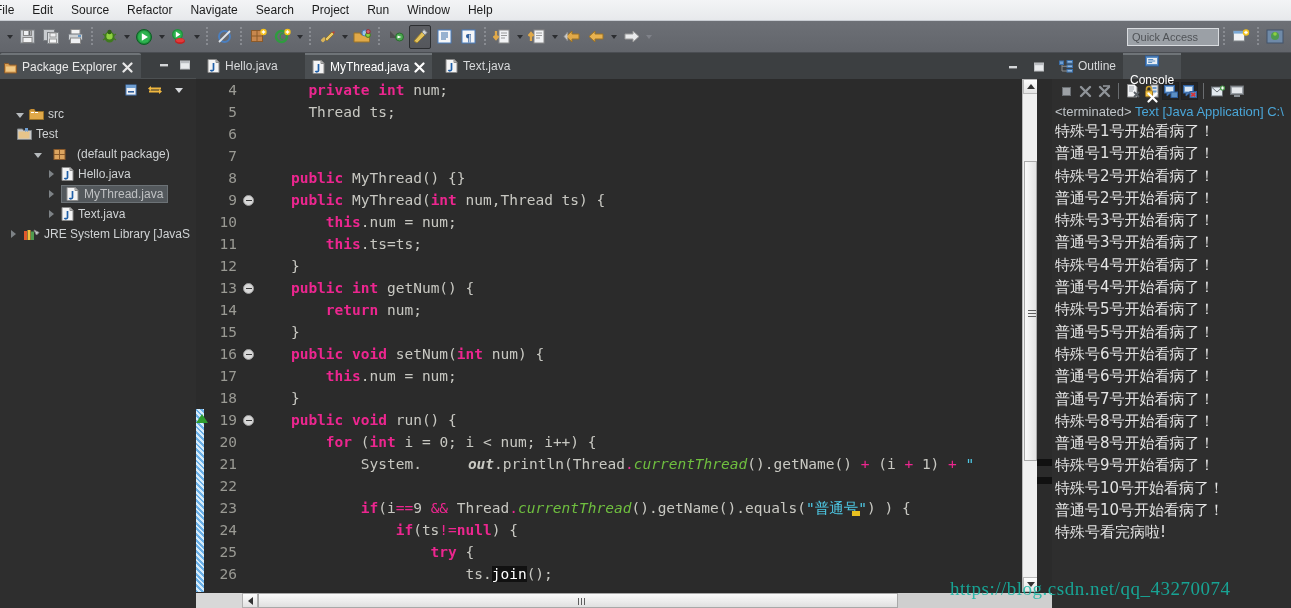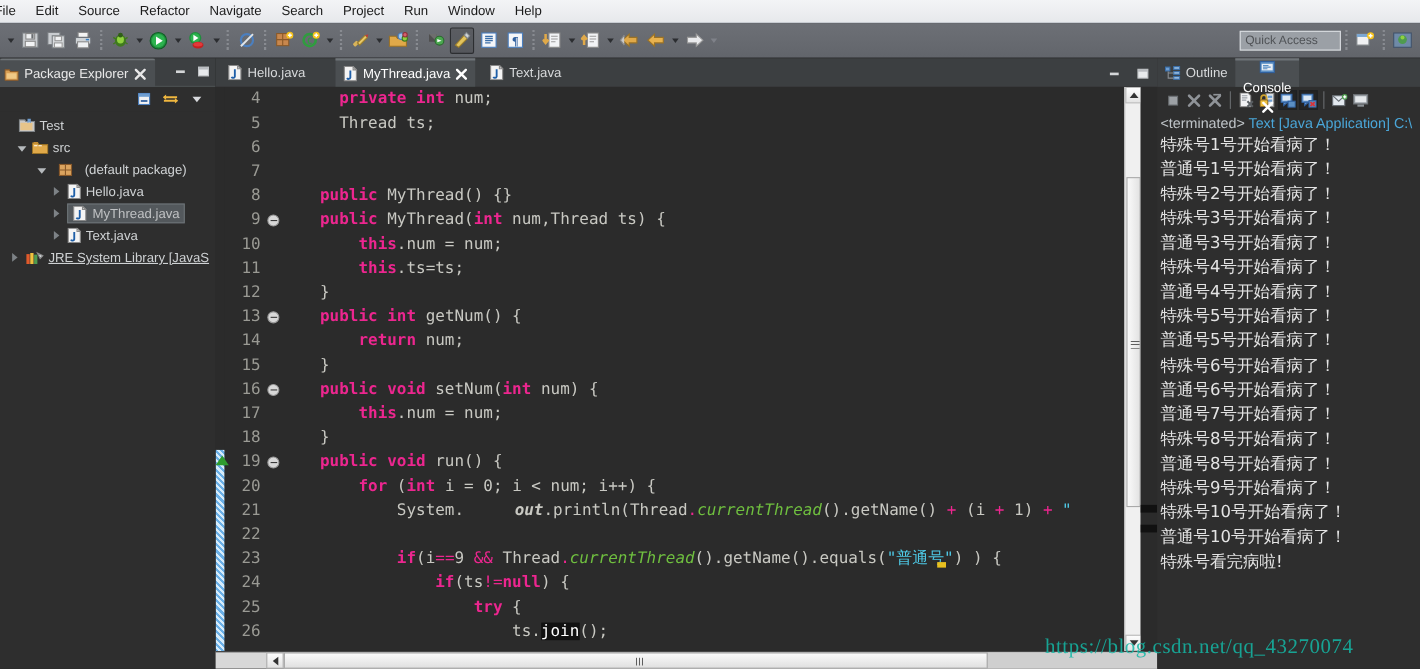--- a/index.html
+++ b/index.html
@@ -505,42 +505,42 @@
         </span>
         <span class="vw-btn">
           <svg width="14" height="14" viewBox="0 0 14 14">
             <polygon points="3,5 11,5 7,10" fill="#d8dadd"></polygon>
           </svg>
         </span>
       </div>
 
       <div class="tree">
 
+        <div class="trow" style="padding-left:14px;">
+          <span class="twist open"></span>
+          <span>
+            <svg width="15" height="14" viewBox="0 0 15 14">
+              <path d="M0.5 3h5l1 1.5h8v8h-14z" fill="#e0a949" stroke="#9a7226"></path>
+              <path d="M1.5 2h4v1.5h-4z" fill="#c98f33"></path>
+              <path d="M2 5.5h3M6 5.5h3" stroke="#fff" stroke-width="1"></path>
+            </svg>
+          </span>
+          <span class="lbl">src</span>
+        </div>
+
         <div class="trow" style="padding-left:2px;">
           <span class="twist none"></span>
           <span>
             <svg width="15" height="14" viewBox="0 0 15 14">
               <path d="M0.5 2h5l1 1.5h8v9h-14z" fill="#c8c8c8" stroke="#7f8488"></path>
               <path d="M1.5 4.5h11v7h-11z" fill="#e6c48a"></path>
               <path d="M8 1 l3 0 0 4 -1.5 -1.2 -1.5 1.2z" fill="#6f9ed1"></path>
             </svg>
           </span>
           <span class="lbl">Test</span>
-        </div>
-
-        <div class="trow" style="padding-left:14px;">
-          <span class="twist open"></span>
-          <span>
-            <svg width="15" height="14" viewBox="0 0 15 14">
-              <path d="M0.5 3h5l1 1.5h8v8h-14z" fill="#e0a949" stroke="#9a7226"></path>
-              <path d="M1.5 2h4v1.5h-4z" fill="#c98f33"></path>
-              <path d="M2 5.5h3M6 5.5h3" stroke="#fff" stroke-width="1"></path>
-            </svg>
-          </span>
-          <span class="lbl">src</span>
         </div>
 
         <div class="trow" style="padding-left:32px;gap:10px;">
           <span class="twist open"></span>
           <span>
             <svg width="14" height="13" viewBox="0 0 14 13">
               <rect x="1" y="1.5" width="11" height="10" fill="#dba45f" stroke="#8a5a2a"></rect>
               <line x1="6.5" y1="1.5" x2="6.5" y2="11.5" stroke="#8a5a2a"></line>
               <line x1="1" y1="6.5" x2="12" y2="6.5" stroke="#8a5a2a"></line>
             </svg>
@@ -579,21 +579,21 @@
           <span>
             <svg width="13" height="14" viewBox="0 0 13 14">
               <path d="M1 0.5h8l3 3v10h-11z" fill="#f4f4f4" stroke="#8a8a8a"></path>
               <path d="M9 0.5v3h3z" fill="#d4d4d4" stroke="#8a8a8a"></path>
               <path d="M6.5 4v6.5a1.6 1.6 0 0 1-3 .4" stroke="#1f5fa8" stroke-width="1.7" fill="none"></path>
             </svg>
           </span>
           <span class="lbl">Text.java</span>
         </div>
 
-        <div class="trow" style="padding-left:8px;text-decoration:underline;">
+        <div class="trow" style="padding-left:8px;">
           <span class="twist closed"></span>
           <span>
             <svg width="17" height="14" viewBox="0 0 17 14">
               <rect x="1" y="4" width="3" height="9" fill="#e05a2b"></rect>
               <rect x="4.5" y="3" width="3" height="10" fill="#f0c23f"></rect>
               <rect x="8" y="4.5" width="3" height="8.5" fill="#4f9b4f"></rect>
               <path d="M11 3 L16 5.5 L13.5 8 Z" fill="#cfd3d6" stroke="#8a8a8a"></path>
             </svg>
           </span>
           <span class="lbl">JRE System Library [JavaS</span>
@@ -811,20 +811,21 @@
       </div>
 
       <div class="cons-head">
         <span class="term">&lt;terminated&gt;</span><span> Text [Java Application] C:\</span>
       </div>
 
       <div class="cons-body" id="console-output">
           <div class="cons-line">特殊号1号开始看病了！</div>
           <div class="cons-line">普通号1号开始看病了！</div>
           <div class="cons-line">特殊号2号开始看病了！</div>
+          <div class="cons-line">普通号2号开始看病了！</div>
           <div class="cons-line">特殊号3号开始看病了！</div>
           <div class="cons-line">普通号3号开始看病了！</div>
           <div class="cons-line">特殊号4号开始看病了！</div>
           <div class="cons-line">普通号4号开始看病了！</div>
           <div class="cons-line">特殊号5号开始看病了！</div>
           <div class="cons-line">普通号5号开始看病了！</div>
           <div class="cons-line">特殊号6号开始看病了！</div>
           <div class="cons-line">普通号6号开始看病了！</div>
           <div class="cons-line">普通号7号开始看病了！</div>
           <div class="cons-line">特殊号8号开始看病了！</div>

